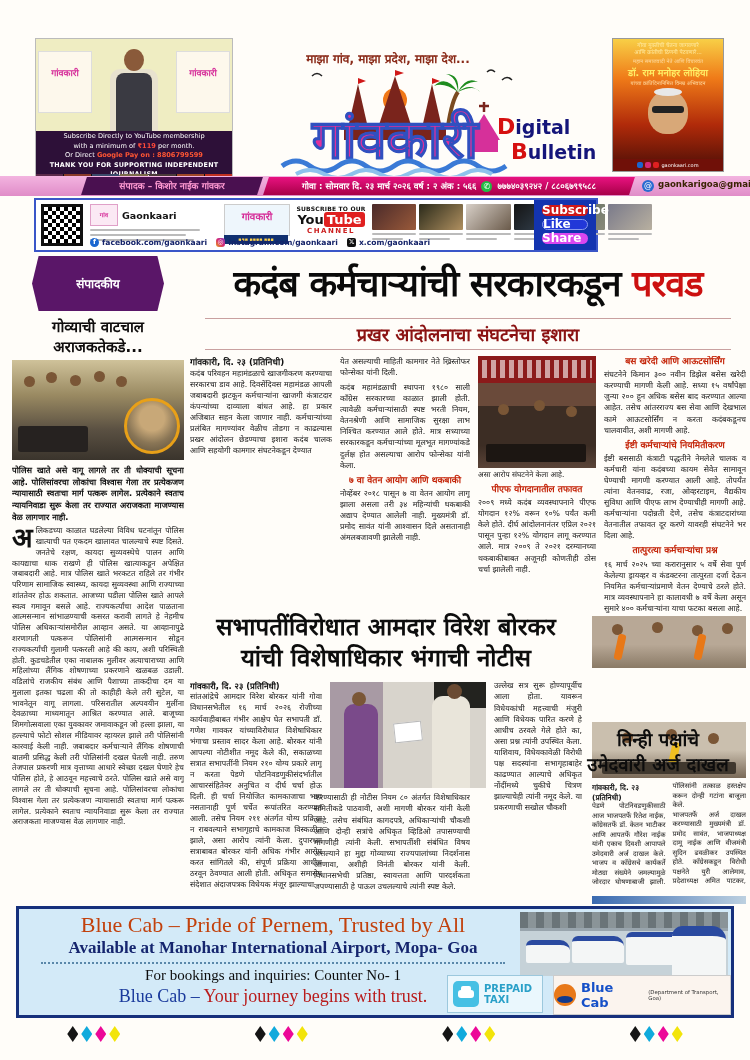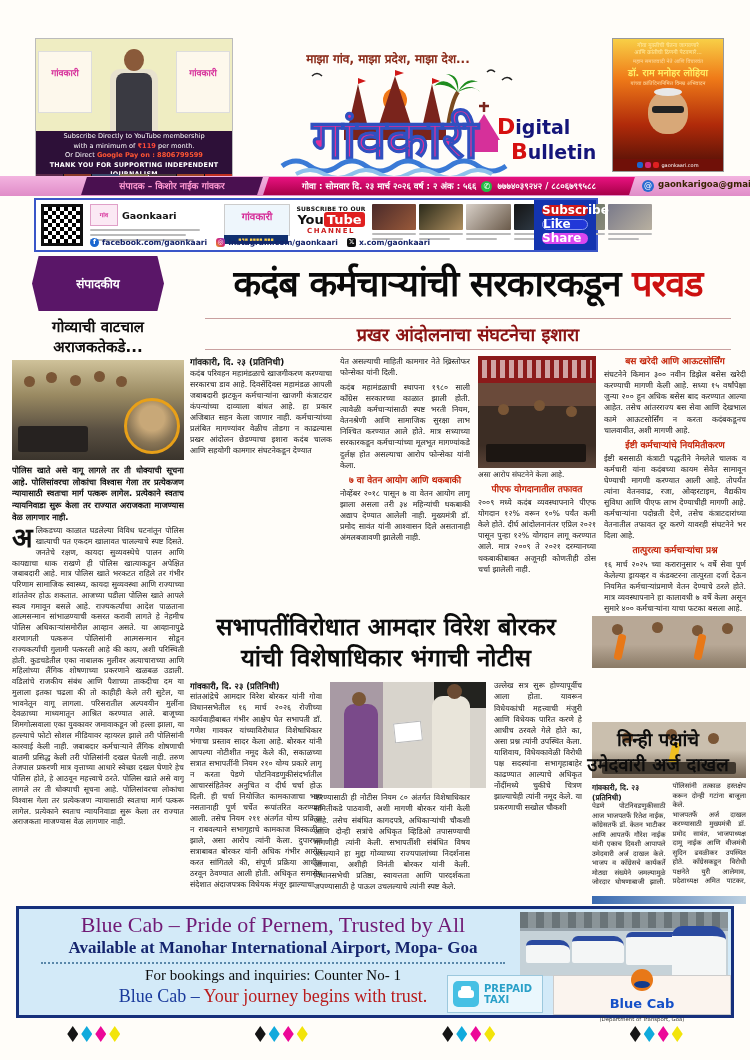--- a/index.html
+++ b/index.html
@@ -135,38 +135,38 @@
   .pcong2{left:592px;top:670px;width:154px;height:56px;}
   .art3-head{left:566px;top:728px;width:184px;text-align:center;font-size:18.5px;font-weight:bold;color:#0d0d0d;line-height:1.35;}
   .art3{left:592px;top:782px;width:154px;height:112px;overflow:hidden;column-count:2;column-gap:7px;}
   .art3 .byline{font-size:7.4px;}
   .art3 .bodytxt{font-size:6.9px;line-height:1.38;}
   .pcar3{left:592px;top:896px;width:154px;height:8px;background:linear-gradient(90deg,#3a6ab0,#bcd0e0);}
 
   
   .bluecab{left:16px;top:906px;width:718px;height:112px;background:#d3eaf8;border:3px solid #16307c;box-sizing:border-box;}
   .bc-text{position:absolute;left:8px;top:3px;width:492px;text-align:center;font-family:"Liberation Serif","DejaVu Serif",serif;}
-  .bc-t1{font-size:22px;color:#701a75;}
+  .bc-t1{font-size:22px;color:#c2410c;}
   .bc-t2{font-size:17px;font-weight:bold;color:#15256e;}
   .bc-dots{border-top:2px dotted #5a88aa;margin:4px 14px 3px 14px;}
   .bc-t3{font-size:15px;color:#0d0d0d;margin-top:3px;}
   .bc-t4{font-size:18px;margin-top:2px;}
   .bc-t4 .b{color:#1a3a9c;}
   .bc-t4 .r{color:#b91c1c;}
   .bc-photo{position:absolute;right:3px;top:3px;width:208px;height:64px;overflow:hidden;
             background:linear-gradient(180deg,#98a4ac 0 30%,#c6d2d8 30% 100%);}
   .car{position:absolute;background:#f4f6f6;border-radius:6px 10px 2px 2px;border-top:5px solid #2a4aa0;}
   .bc-prepaid{position:absolute;left:428px;top:66px;width:96px;height:38px;background:#eaf7fd;border:1px solid #9cc8dd;
               display:flex;align-items:center;gap:5px;padding:0 5px;box-sizing:border-box;}
   .taxi-ico{width:26px;height:26px;border-radius:5px;background:#46c0e4;position:relative;flex:none;}
   .taxi-ico:before{content:"";position:absolute;left:5px;top:9px;width:16px;height:8px;background:#fff;border-radius:3px;}
   .taxi-ico:after{content:"";position:absolute;left:8px;top:5px;width:10px;height:6px;background:#fff;border-radius:2px 2px 0 0;}
   .prepaid-txt{font-size:10px;font-weight:bold;color:#2aa0c8;line-height:1.1;}
   .bc-logo{position:absolute;left:534px;top:66px;width:176px;height:38px;background:#fbf4ee;border:1px solid #ccc;
-           display:flex;align-items:center;justify-content:center;gap:5px;flex-direction:column;}
+           display:flex;align-items:center;justify-content:center;gap:5px;}
   .bc-circle{width:22px;height:22px;border-radius:50%;background:#e87818;position:relative;flex:none;}
   .bc-circle:before{content:"";position:absolute;left:3px;bottom:3px;width:16px;height:7px;border-radius:50%;background:#123a8c;}
   .bc-name{font-size:13px;font-weight:bold;color:#1550c8;}
   .bc-sub{font-size:5.4px;color:#333;}
 
   
   .diamonds{left:0;top:1026px;width:750px;display:flex;justify-content:space-around;}
   .dgroup{display:flex;gap:3px;}
   .d{width:11px;height:16px;clip-path:polygon(50% 0,100% 50%,50% 100%,0 50%);}
   .d.k{background:#151515;} .d.c{background:#10aadc;} .d.m{background:#ec0898;} .d.y{background:#f2e40a;}

